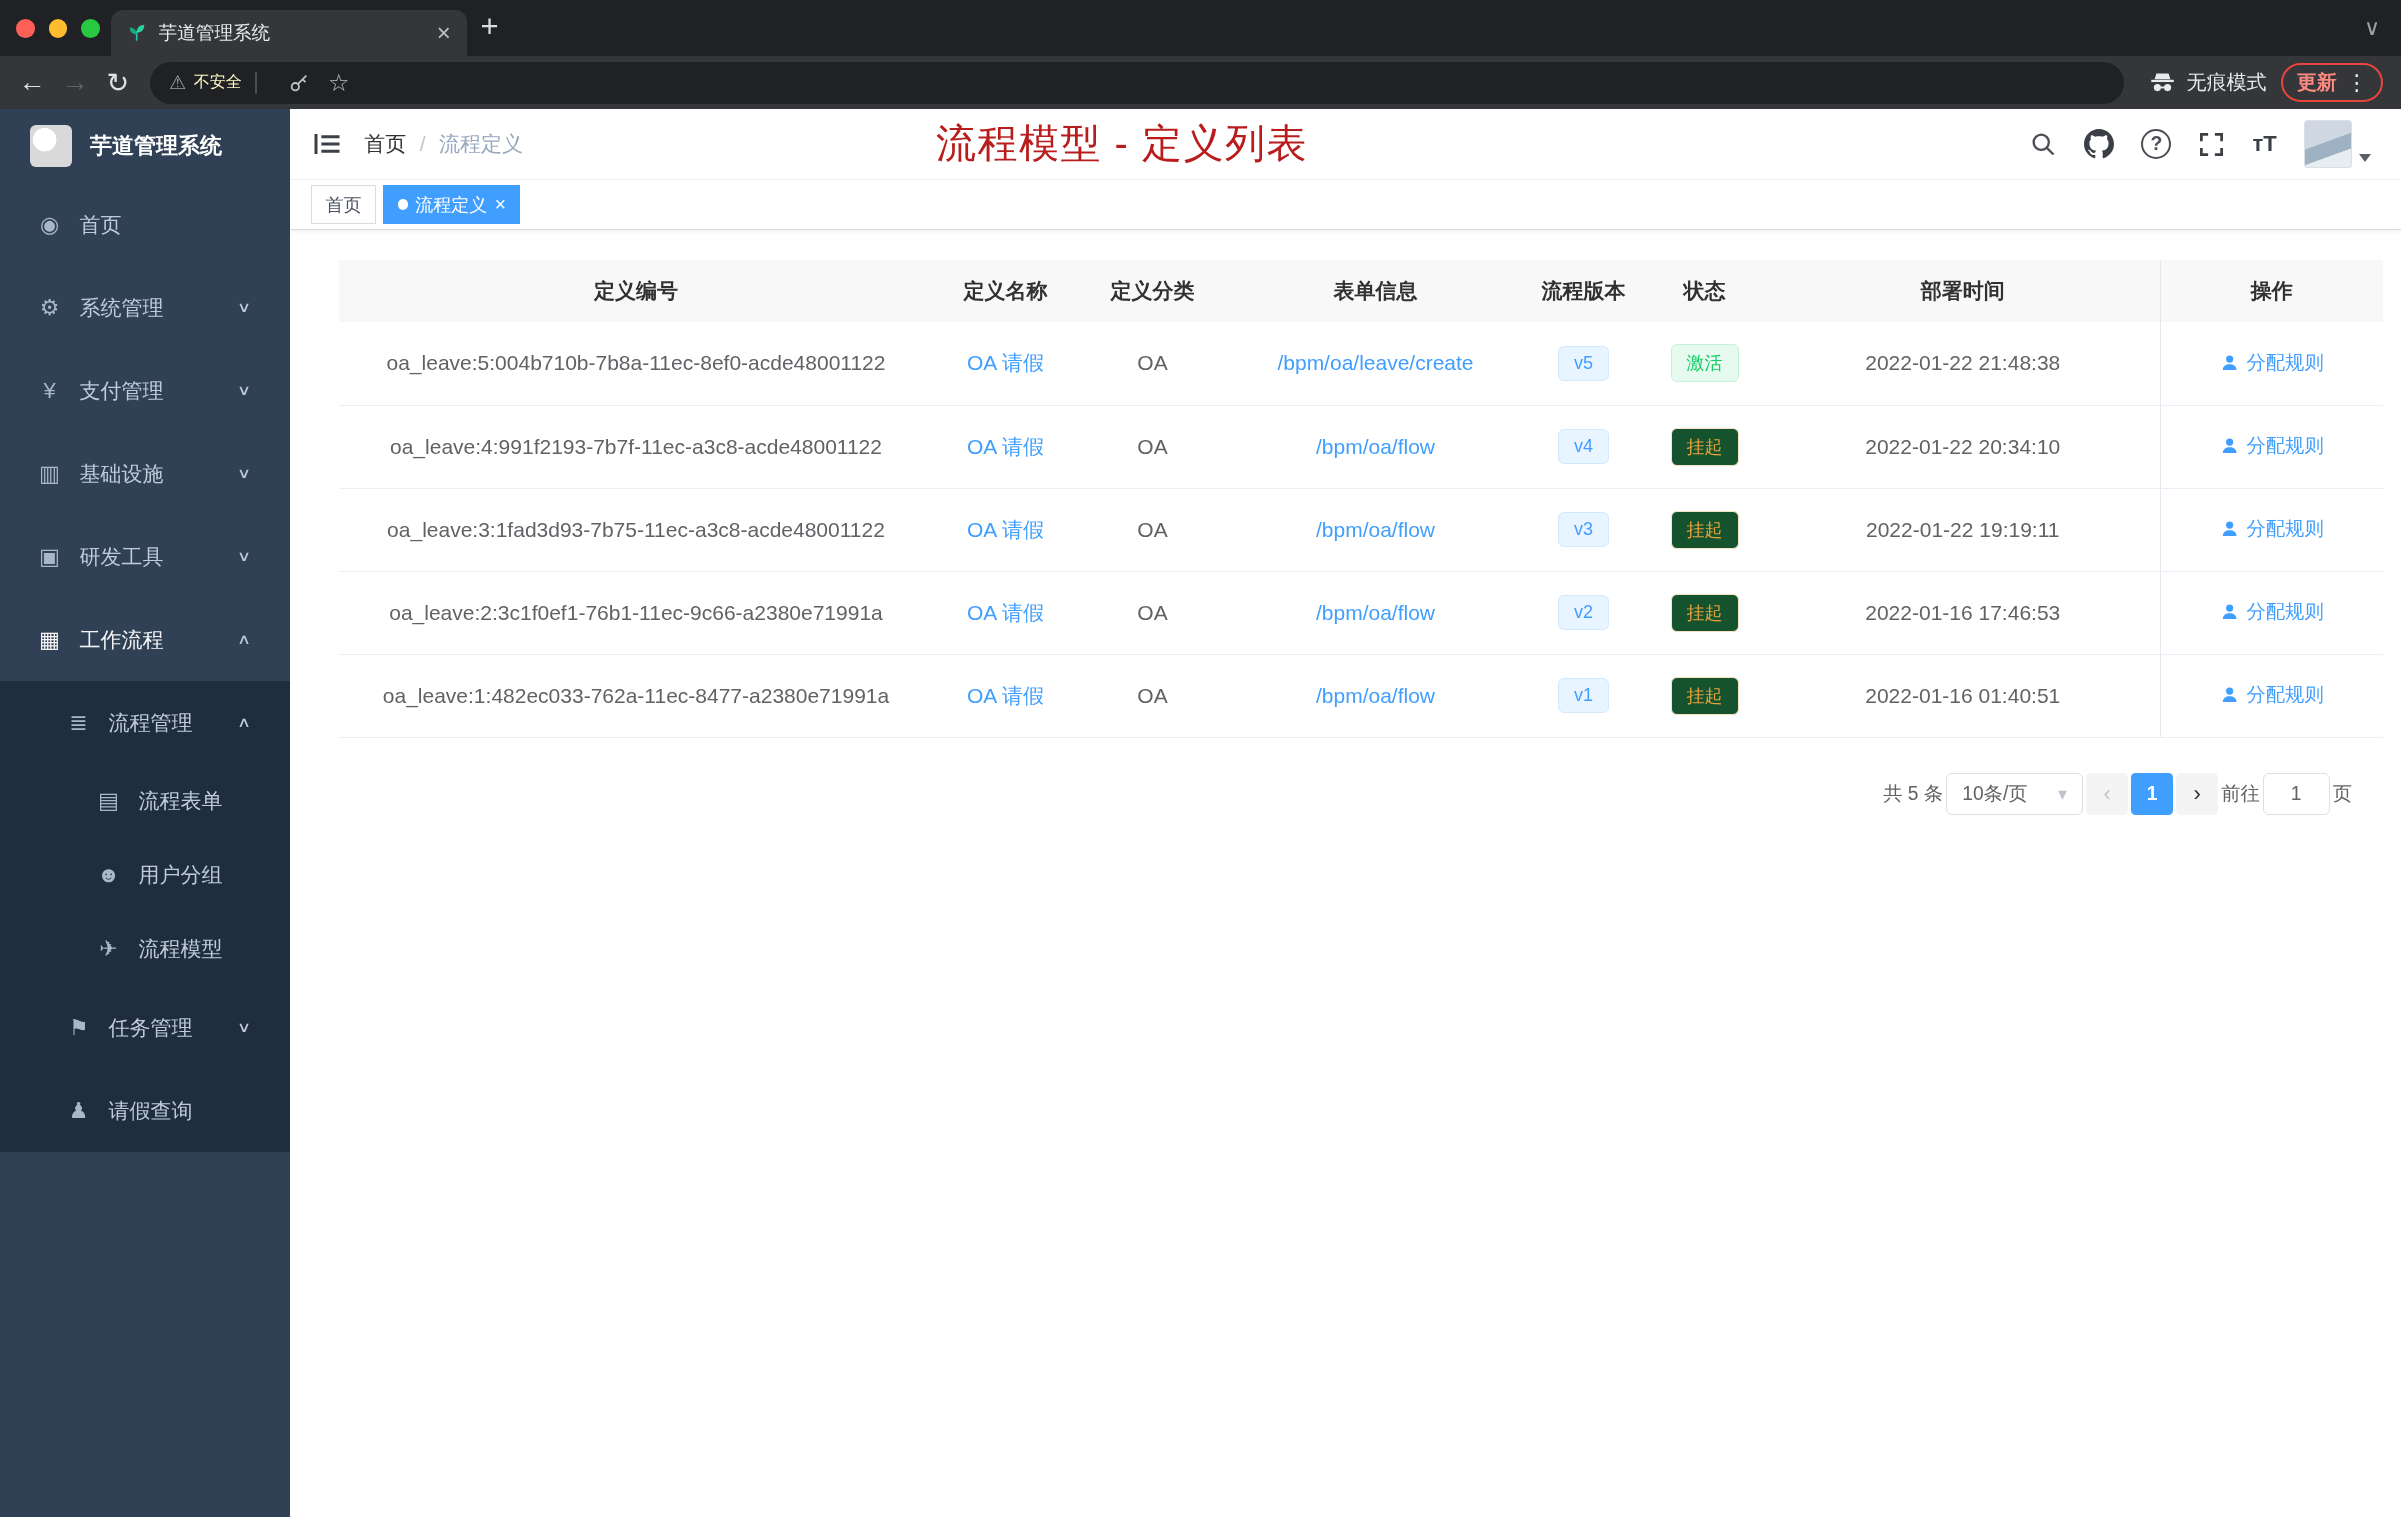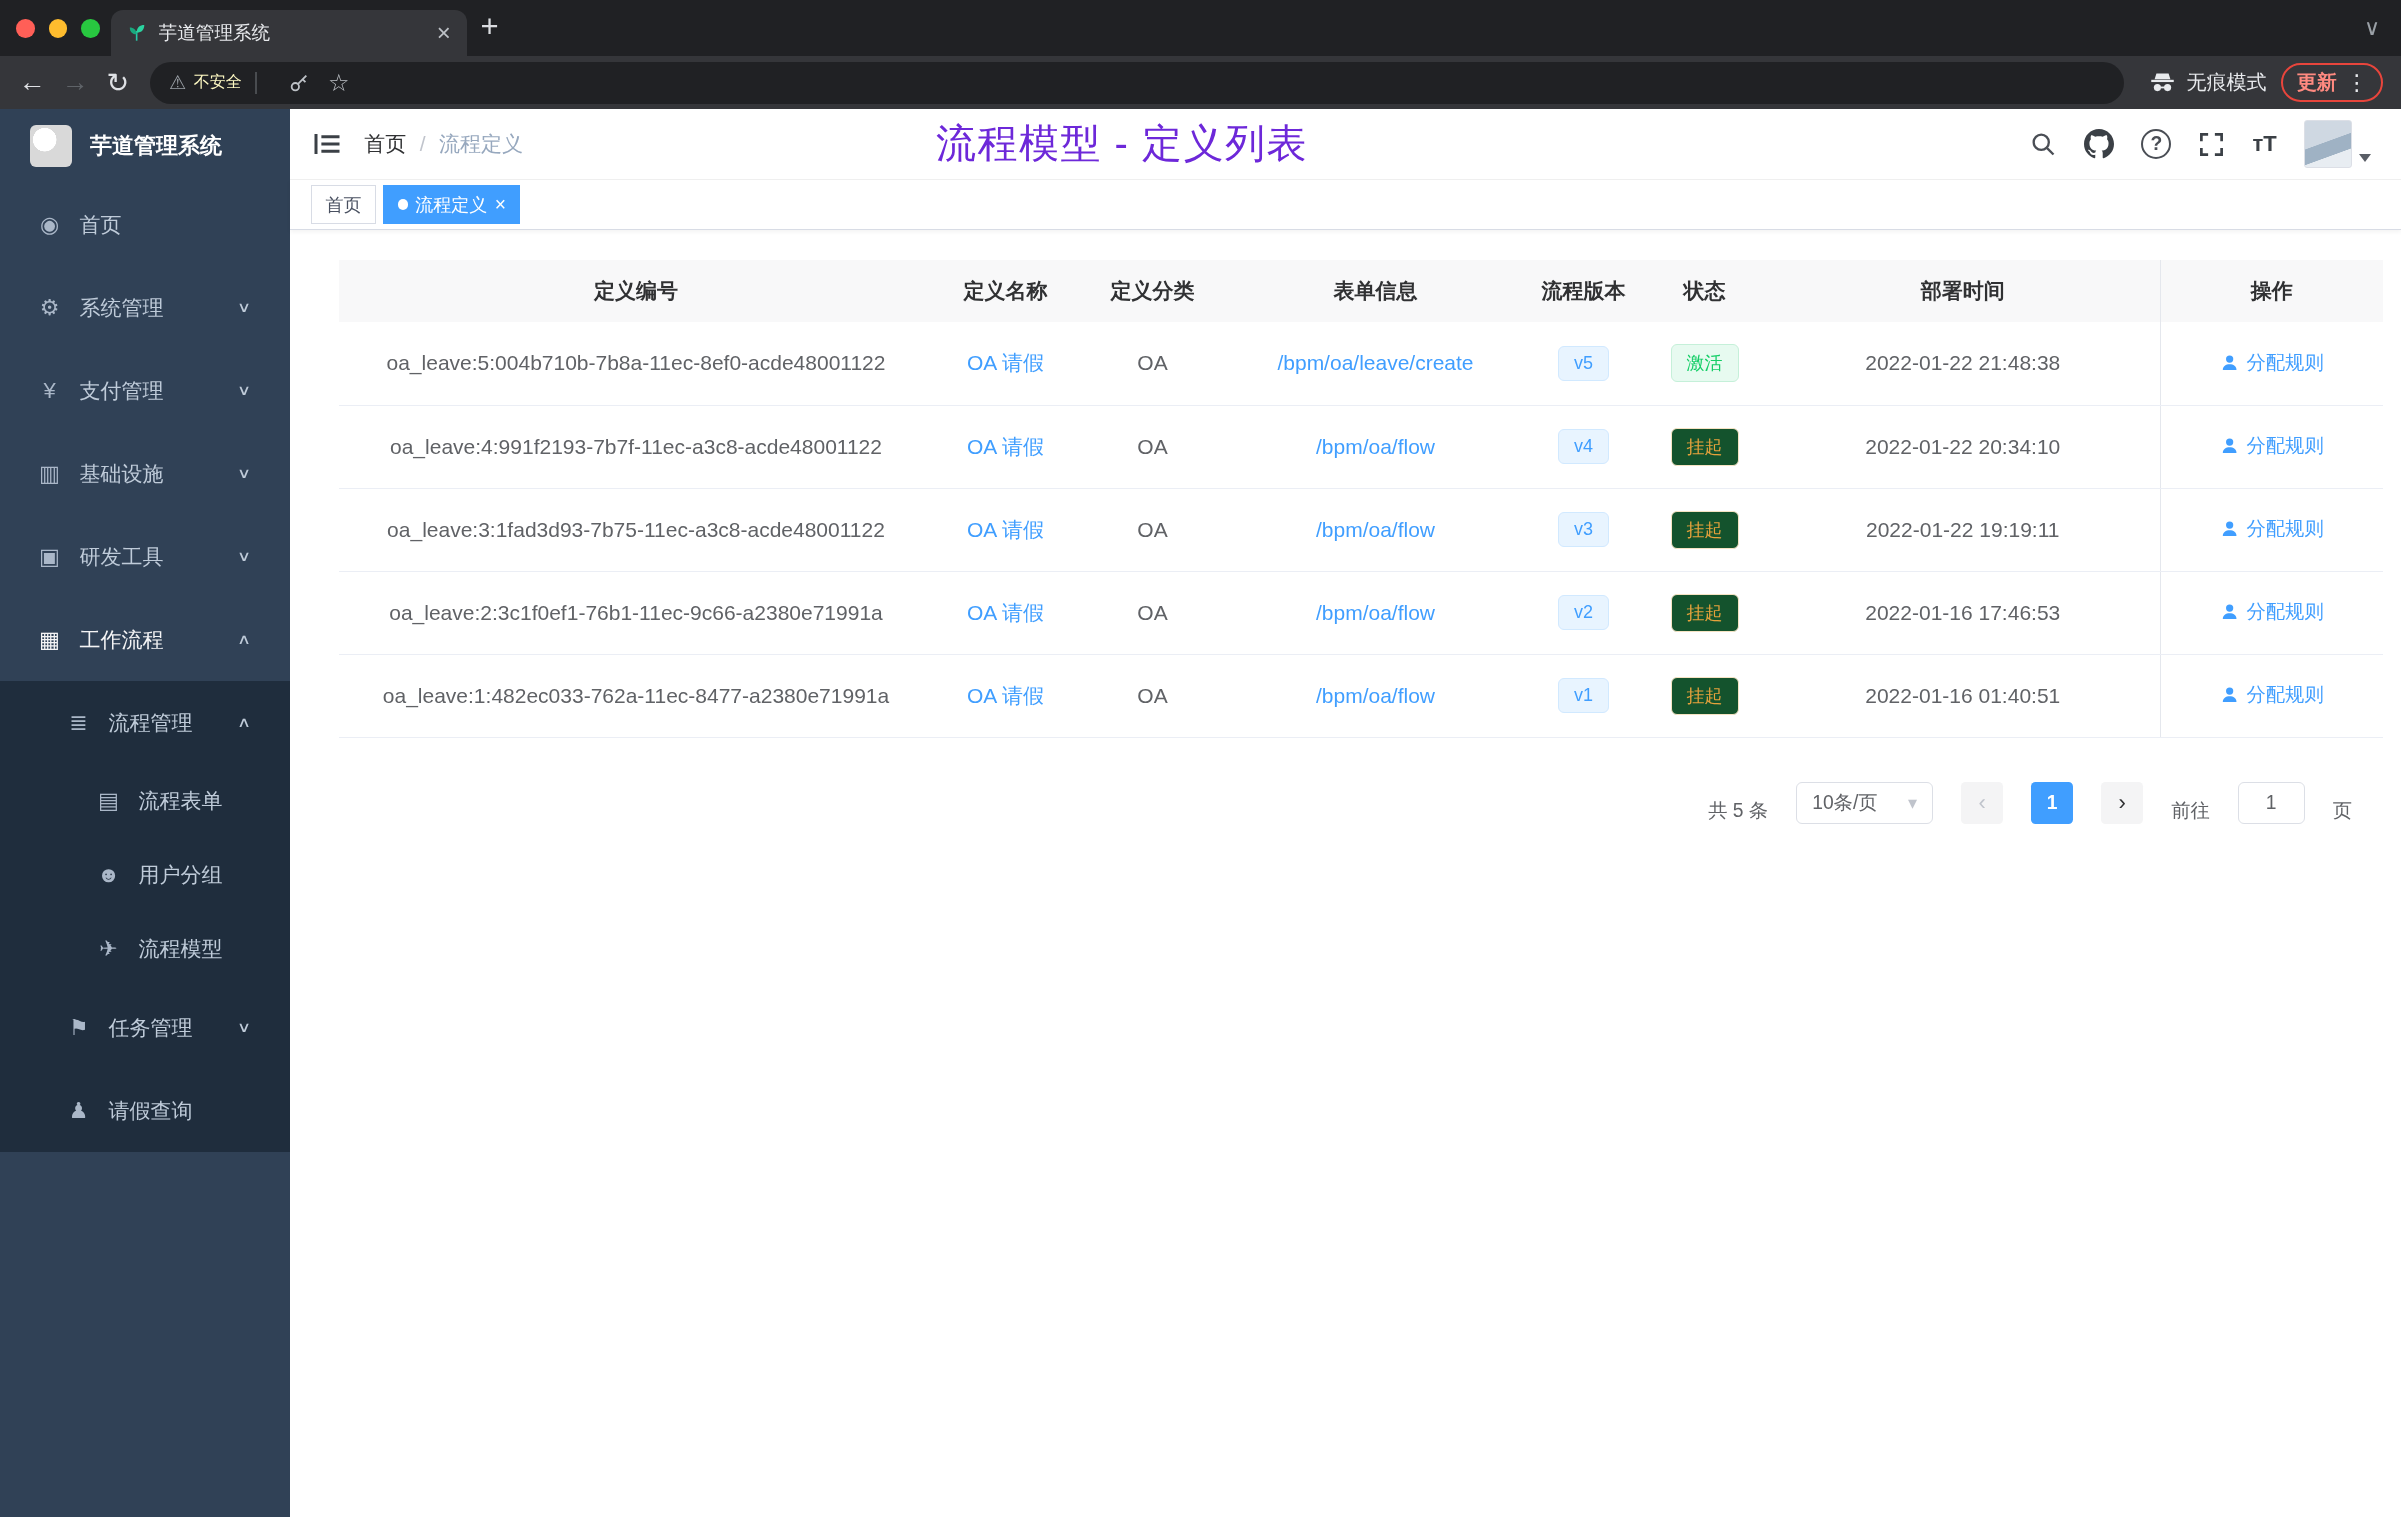--- a/index.html
+++ b/index.html
@@ -51,21 +51,21 @@
   .submenu { background:#1f2d3d; }
 
   .main { flex:1; display:flex; flex-direction:column; background:#fff; min-width:0; }
 
   .header { height:71px; display:flex; align-items:center; position:relative; background:#fff;
     border-bottom:0.7px solid #f0f0f0; padding:0 30px 0 22px; }
   .fold { width:33px; height:33px; margin-right:19.3px; display:flex; align-items:center; }
   .crumb-home { color:#303133; font-size:21px; }
   .crumb-sep { color:#c0c4cc; font-size:21px; margin:0 13.4px; }
   .crumb-cur { color:#97a8be; font-size:21px; }
-  .annotation { position:absolute; left:646px; top:7.4px; color:#6d28d9; font-size:40px; font-weight:500;
+  .annotation { position:absolute; left:646px; top:7.4px; color:#b91c1c; font-size:40px; font-weight:500;
     letter-spacing:1.5px; z-index:5; white-space:nowrap; }
   .hright { margin-left:auto; display:flex; align-items:center; gap:27px; }
   .hic { display:flex; align-items:center; color:#3b4046; }
   .qmark { width:30px; height:30px; border:2.2px solid #4a4e55; border-radius:50%; color:#4a4e55;
     font-size:19.3px; font-weight:700; display:flex; align-items:center; justify-content:center; }
   .fontsize { font-size:22px; font-weight:700; color:#3b4046; }
   .avatar-wrap { display:flex; align-items:flex-end; gap:7.4px; }
   .avatar { width:48px; height:48px; border:1.5px solid #dcdfe6; border-radius:3px;
     background:linear-gradient(160deg,#cfd8e2 0 45%, #9fb2c4 46% 70%, #e8edf2 71% 100%); }
   .avatar-caret { width:0; height:0; border-left:6.7px solid transparent; border-right:6.7px solid transparent;
@@ -88,21 +88,21 @@
     overflow:hidden; white-space:nowrap; }
   .col-op { border-left:1.5px solid #e4e7ed; }
   a.blue, .blue { color:#409eff; text-decoration:none; }
   .ver-tag { display:inline-block; padding:6px 15px; background:#e8f4ff; border:1.5px solid #d1e9ff;
     border-radius:6px; color:#409eff; font-size:18px; }
   .status-tag { display:inline-block; padding:6px 15px; border-radius:6px; font-size:18px; }
   .status-tag[data-type="success"] { background:#e7faf0; border:1.5px solid #c5f0d9; color:#13ce66; }
   .status-tag[data-type="warning"] { background:#14532d; border:1.5px solid #f6e3c3; color:#e6a23c; }
   .op-link { display:inline-flex; align-items:center; gap:7.4px; color:#409eff; font-size:19.3px; cursor:pointer; }
 
-  .pager { display:flex; justify-content:flex-end; align-items:flex-end; gap:28px; margin-top:44px;
+  .pager { display:flex; justify-content:flex-end; align-items:center; gap:3px; margin-top:35px;
     font-size:19.3px; color:#606266; }
   .psel { width:137px; height:42px; border:1.5px solid #dcdfe6; border-radius:6px; display:flex;
     align-items:center; justify-content:space-between; padding:0 15px; color:#606266; }
   .psel .caret { color:#c0c4cc; font-size:18px; }
   .pbtn { width:42px; height:42px; border-radius:4.5px; background:#f4f4f5; display:flex; align-items:center;
     justify-content:center; font-size:22px; color:#303133; }
   .pbtn.disabled { color:#c0c4cc; }
   .pbtn.cur { background:#409eff; color:#fff; font-weight:700; font-size:19.3px; }
   .pgoto { width:67px; height:42px; border:1.5px solid #dcdfe6; border-radius:6px; text-align:center;
     font-size:19.3px; color:#606266; background:#fff; font-family:inherit; }

